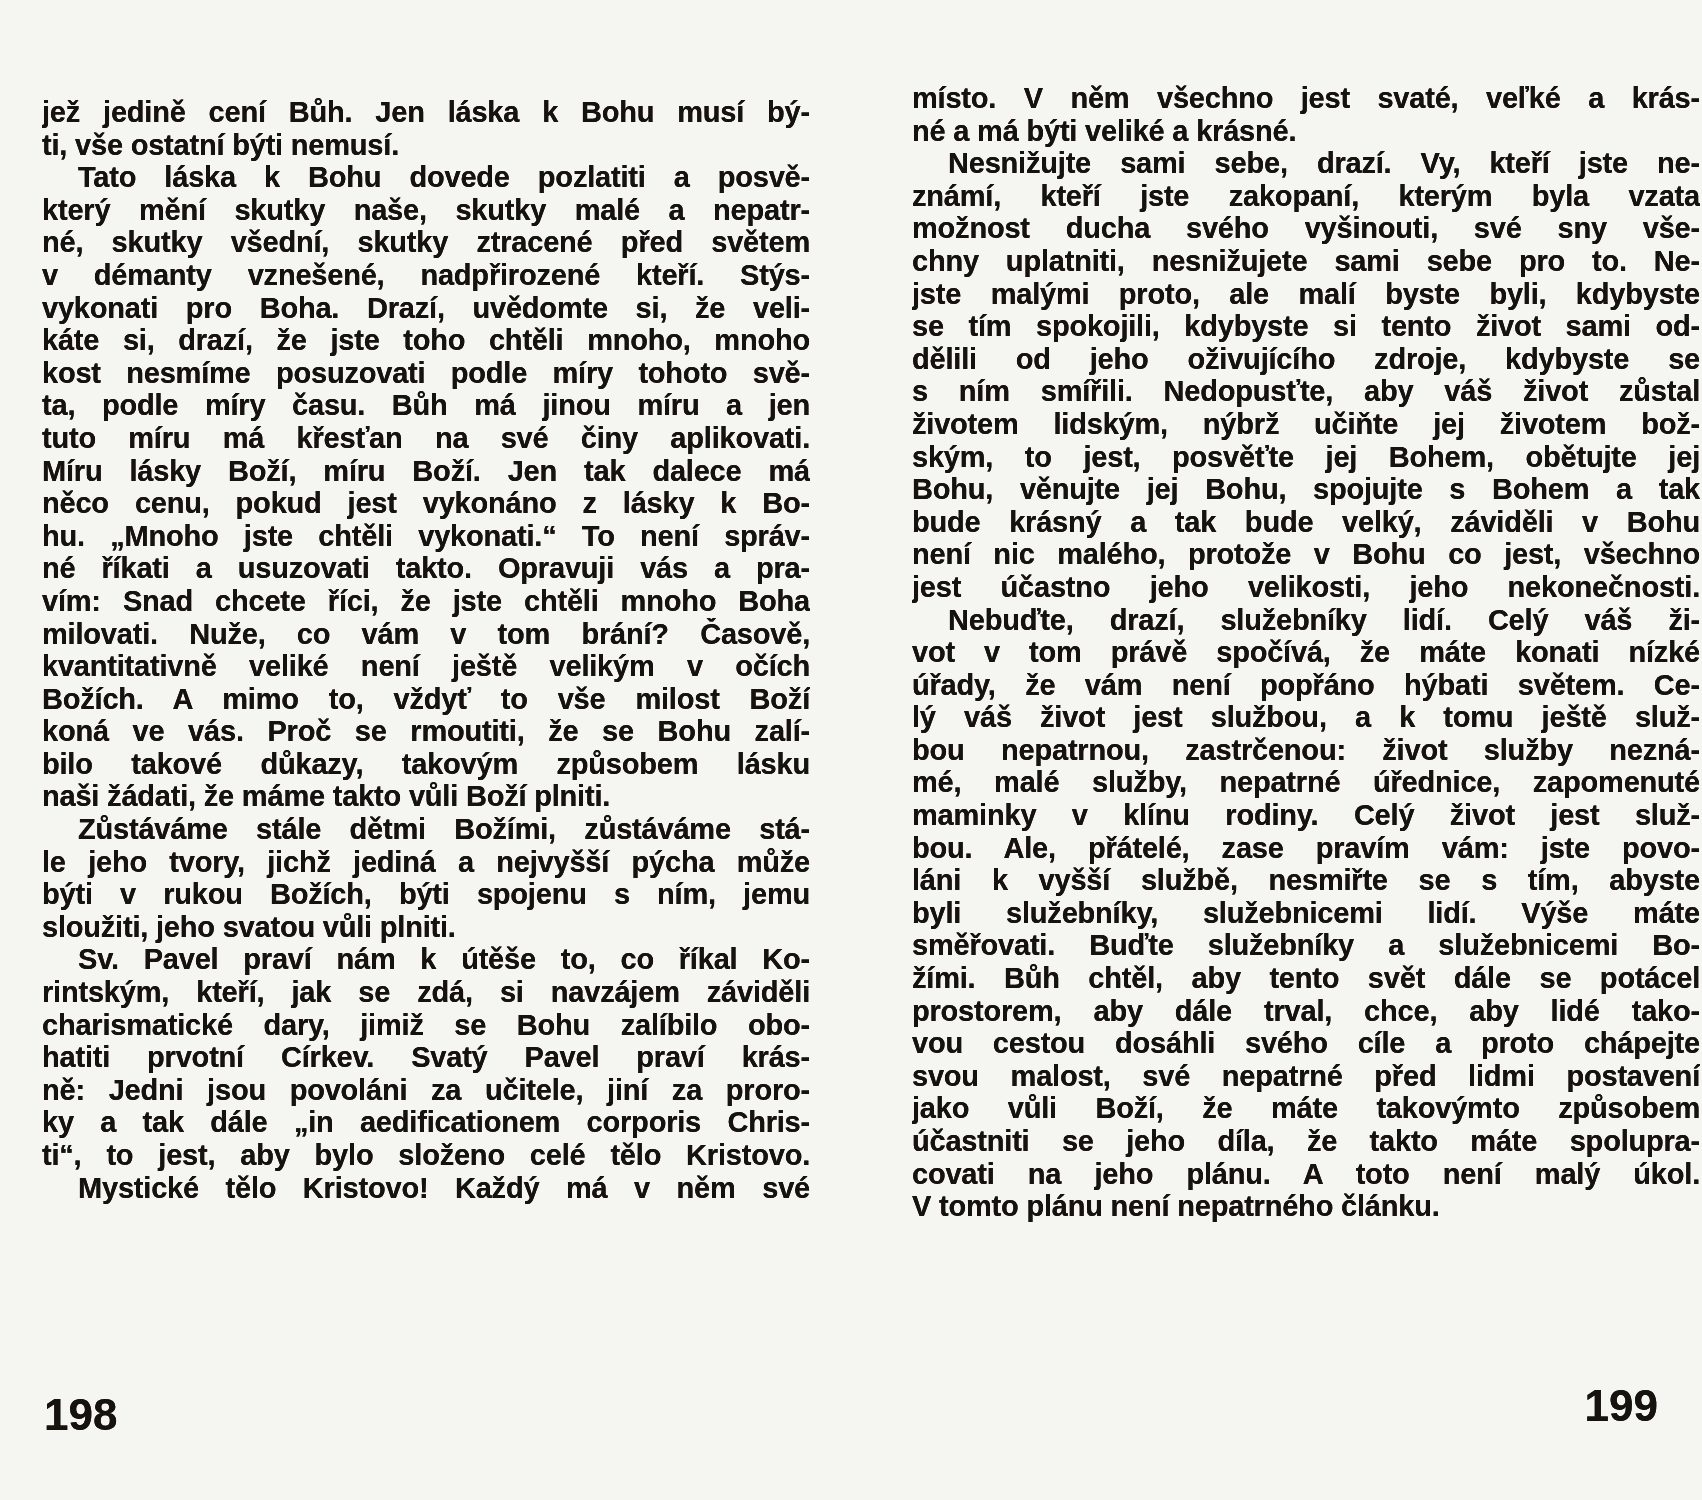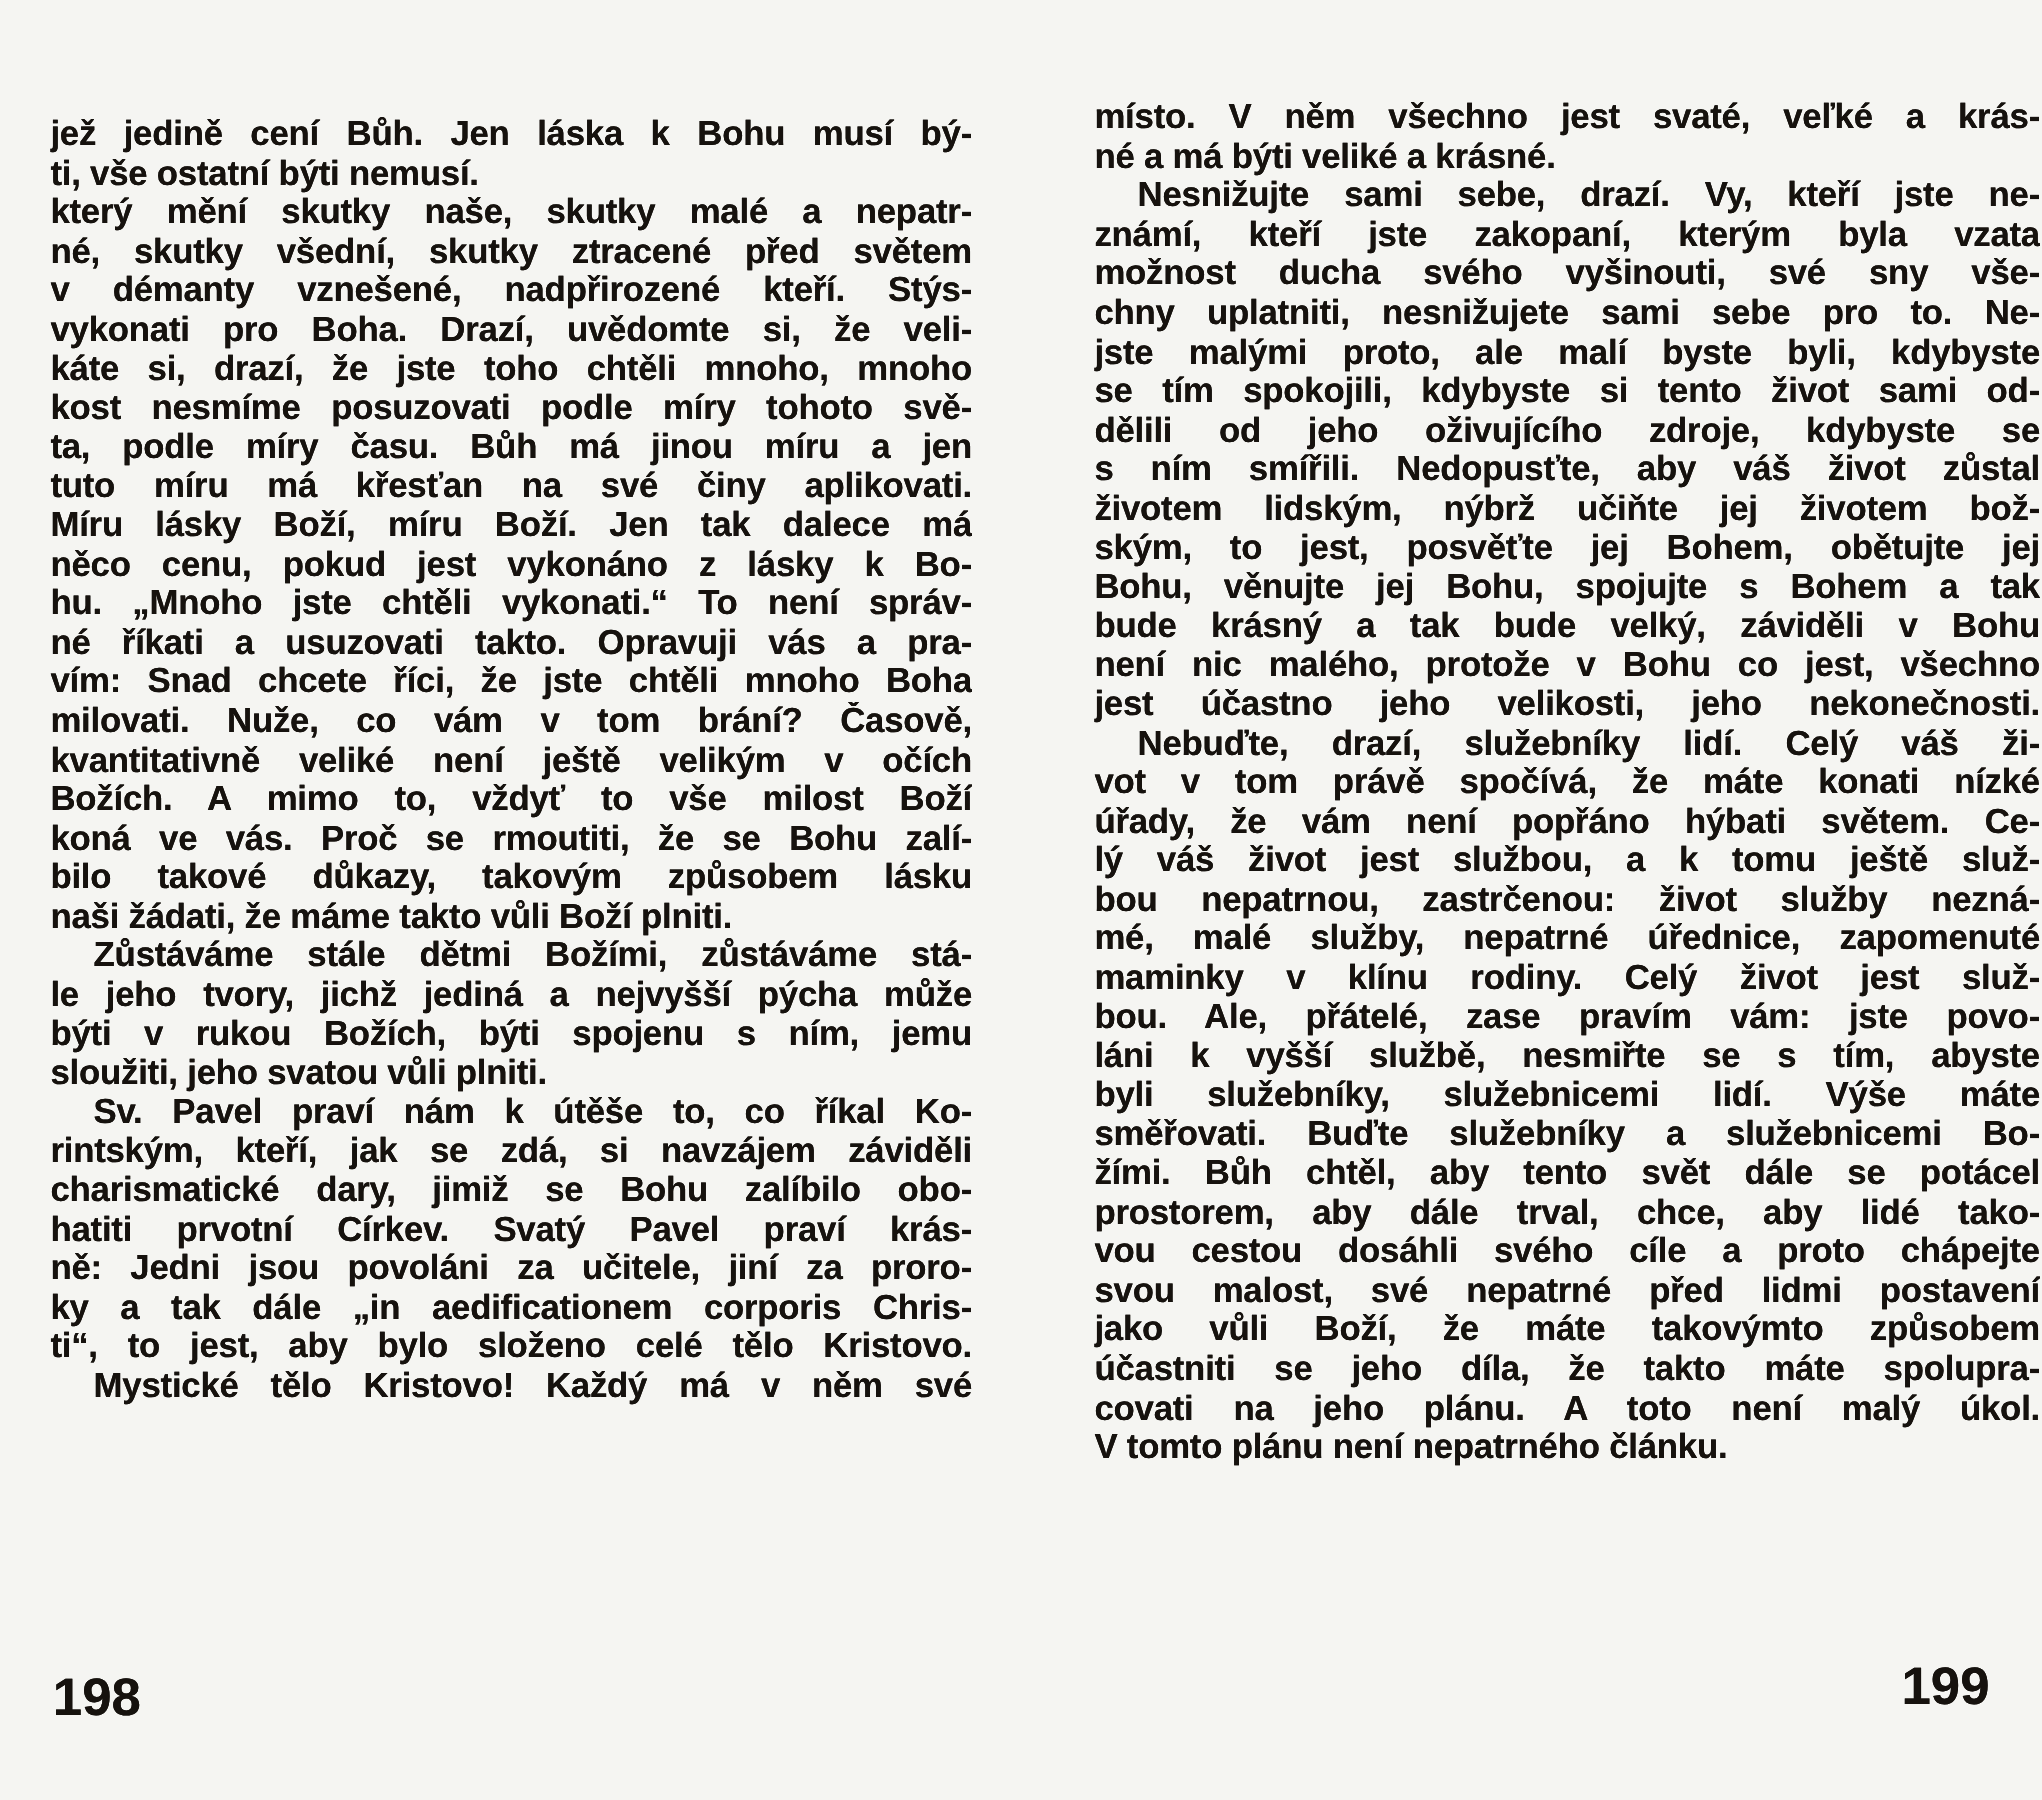--- a/index.html
+++ b/index.html
@@ -70,20 +70,21 @@
     top: 1384px;
   }
 </style>
 </head>
 <body>
 
 <div class="spread">
   <div class="col col-left" id="col-left">
       <div class="line">jež jedině cení Bůh. Jen láska k Bohu musí bý-</div>
       <div class="line end">ti, vše ostatní býti nemusí.</div>
+      <div class="line indent">Tato láska k Bohu dovede pozlatiti a posvě-</div>
       <div class="line">který mění skutky naše, skutky malé a nepatr-</div>
       <div class="line">né, skutky všední, skutky ztracené před světem</div>
       <div class="line">v démanty vznešené, nadpřirozené kteří. Stýs-</div>
       <div class="line">vykonati pro Boha. Drazí, uvědomte si, že veli-</div>
       <div class="line">káte si, drazí, že jste toho chtěli mnoho, mnoho</div>
       <div class="line">kost nesmíme posuzovati podle míry tohoto svě-</div>
       <div class="line">ta, podle míry času. Bůh má jinou míru a jen</div>
       <div class="line">tuto míru má křesťan na své činy aplikovati.</div>
       <div class="line">Míru lásky Boží, míru Boží. Jen tak dalece má</div>
       <div class="line">něco cenu, pokud jest vykonáno z lásky k Bo-</div>

